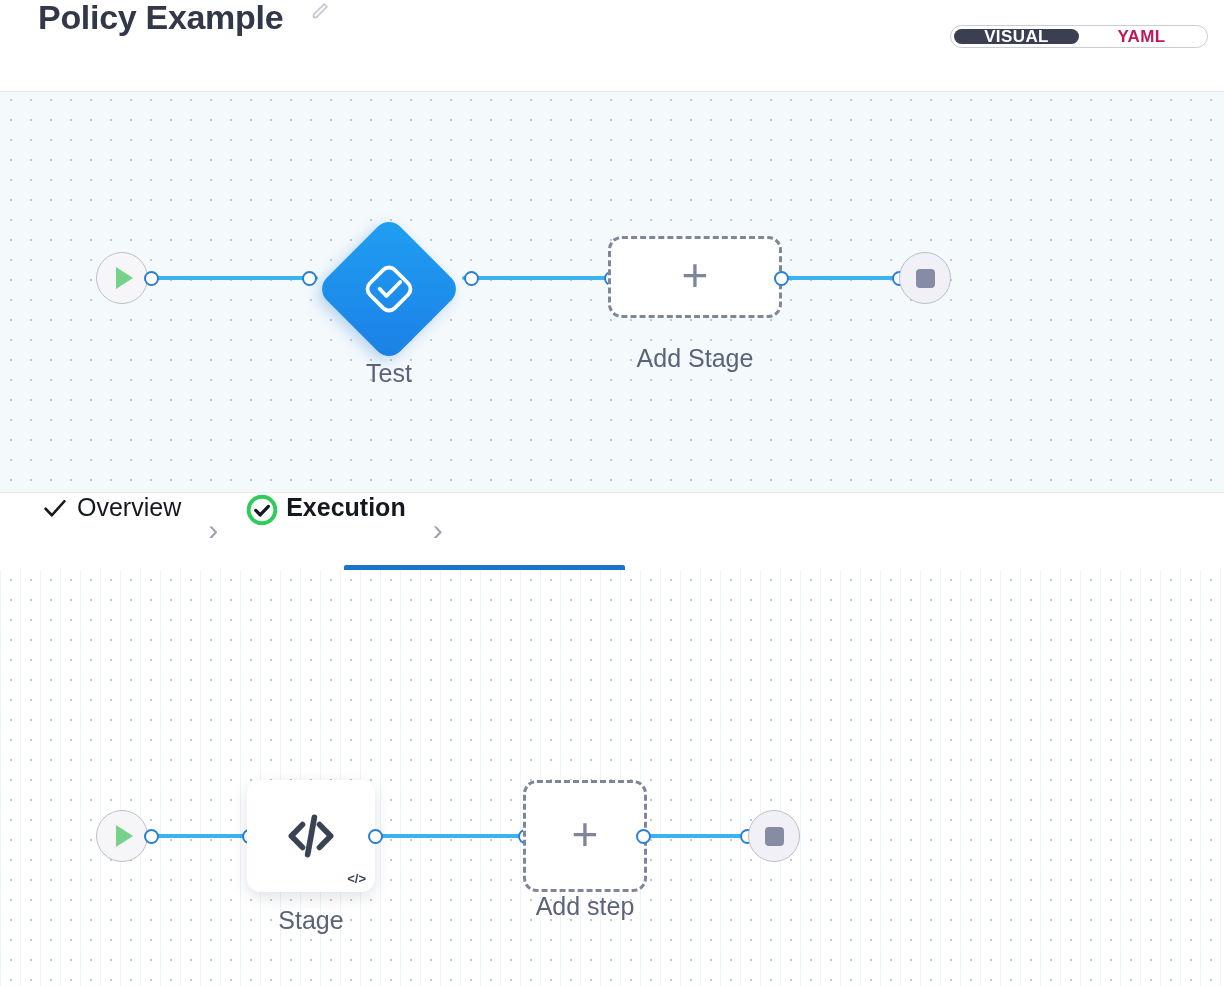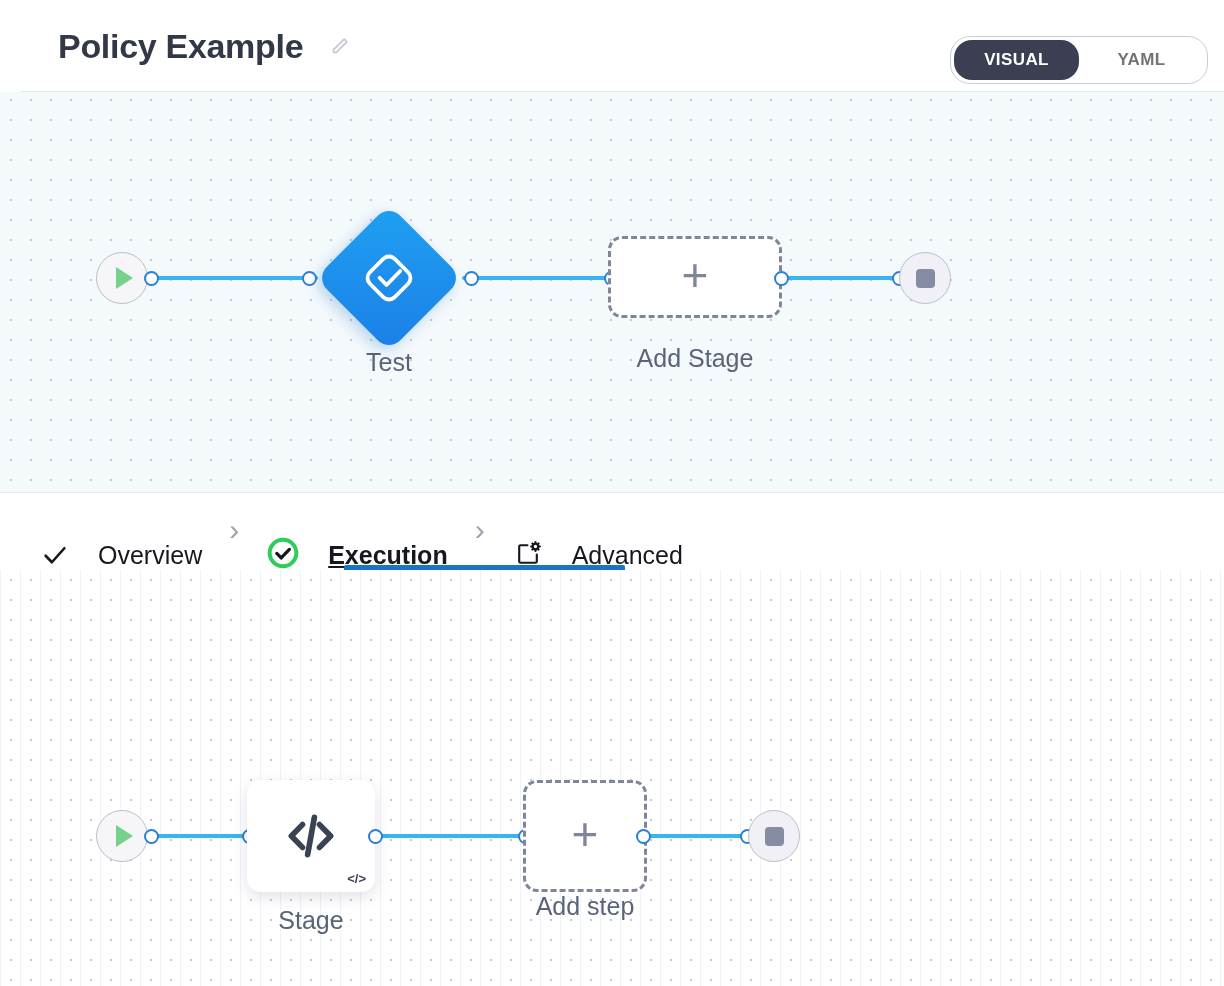--- a/index.html
+++ b/index.html
@@ -10,61 +10,60 @@
     overflow: hidden;
   }
 
   
   .header {
     position: relative;
     height: 92px;
     background: #ffffff;
     border-bottom: 1px solid #e8eaee;
     display: flex;
-    align-items: center;
+    align-items: flex-start;
     padding: 0 16px 0 38px;
-    margin-left: 20px;
   }
   .page-title {
     font-size: 34px;
     font-weight: bold;
     color: #323848;
     letter-spacing: -0.3px;
     line-height: 1;
   }
   .edit-pencil {
     margin-left: 26px;
     width: 22px; height: 22px;
     display: flex; align-items: center; justify-content: center;
     cursor: pointer;
   }
   .mode-toggle {
     position: absolute;
-    right: 16px; top: 36px;
-    width: 258px; height: 48px;
+    right: 16px; top: 25px;
+    width: 258px; height: 23px;
     border: 1.5px solid #c9ccd6;
     border-radius: 20px;
     background: #ffffff;
     display: flex;
     align-items: center;
     padding: 3px;
   }
   .mode-seg {
     flex: 1;
     height: 100%;
     border-radius: 18px;
     display: flex; align-items: center; justify-content: center;
     font-size: 17px;
     font-weight: bold;
     letter-spacing: 0.4px;
     cursor: pointer;
     user-select: none;
   }
   .mode-seg.active { background: #3b3f51; color: #ffffff; }
-  .mode-seg.inactive { color: #737373; background: transparent; }
+  .mode-seg.inactive { color: #be185d; background: transparent; }
 
   
   .canvas {
     position: relative;
     width: 100%;
     overflow: hidden;
   }
   .canvas-stages {
     height: 400px;
     background-color: #f4f9fc;
@@ -179,28 +178,28 @@
     position: relative;
     height: 78px;
     background: #ffffff;
     border-top: 1px solid #e8eaee;
     display: flex;
     align-items: center;
     padding-left: 40px;
   }
   .tab {
     display: flex;
-    align-items: flex-end;
-    gap: 28px;
+    align-items: flex-start;
+    gap: 7px;
     height: 100%;
     cursor: pointer;
     user-select: none;
   }
   .tab-label { font-size: 25px; color: #15181f; }
-  .tab.active .tab-label { font-weight: bold; text-decoration: underline; }
+  .tab.active .tab-label { font-weight: bold; }
   .tab-sep {
     color: #9aa2b4;
     font-size: 30px;
     font-weight: 300;
     padding: 0 27px;
     line-height: 1;
     margin-top: -3px;
   }
   .tab-underline {
     position: absolute;
@@ -236,21 +235,21 @@
   <div class="edge" style="left:778px; top:184px; width:126px;"></div>
 
   <div class="node" style="left:96px; top:160px;">
     <div class="terminal start">
       <div class="play-tri"></div>
     </div>
   </div>
   <div class="port" style="left:144px; top:179px;"></div>
   <div class="port" style="left:302px; top:179px;"></div>
 
-  <div class="node" style="left:337px; top:134px;">
+  <div class="node" style="left:337px; top:145px;">
     <div class="diamond">
       <svg width="54" height="54" viewBox="0 0 24 24" fill="none" stroke="#ffffff" stroke-width="1.7" stroke-linecap="round" stroke-linejoin="round">
         <rect x="4.2" y="4.2" width="15.6" height="15.6" rx="3.6" transform="rotate(45 12 12)"></rect>
         <path d="M7.8 11.9l3.1 3.2 6.1-6.2"></path>
       </svg>
     </div>
     <div class="node-label" style="top:122px;">Test</div>
   </div>
   <div class="port" style="left:464px; top:179px;"></div>
   <div class="port" style="left:604px; top:179px;"></div>
@@ -289,30 +288,20 @@
       <svg width="34" height="34" viewBox="0 0 24 24" fill="none">
         <circle cx="12" cy="12" r="9.4" stroke="#2ecc5b" stroke-width="2.8"></circle>
         <path d="M7.6 12.3l3.1 3.2 5.8-6" stroke="#15181f" stroke-width="2.3" stroke-linecap="round" stroke-linejoin="round"></path>
       </svg>
     </span>
     <span class="tab-label">Execution</span>
   </div>
 
   <span class="tab-sep">›</span>
 
-  <div class="tab">
-    <span class="tab-icon">
-      <svg width="32" height="32" viewBox="0 0 24 24" fill="none" stroke="#15181f" stroke-width="1.6" stroke-linecap="round" stroke-linejoin="round">
-        <path d="M18.6 12.4v5.2a1 1 0 01-1 1H6.4a1 1 0 01-1-1V6.4a1 1 0 011-1h5.2"></path>
-        <circle cx="17.6" cy="6.4" r="2.1"></circle>
-        <path d="M17.6 3.1v1M17.6 8.7v1M14.3 6.4h1M19.9 6.4h1M15.3 4.1l.7.7M19.2 8l.7.7M19.9 4.1l-.7.7M16 8l-.7.7"></path>
-      </svg>
-    </span>
-    <span class="tab-label">Advanced</span>
-  </div>
 
   <div class="tab-underline" style="left:344px; width:281px;"></div>
 </div>
 
 <div class="canvas canvas-steps">
 
   <div class="edge" style="left:148px; top:264px; width:112px;"></div>
   <div class="edge" style="left:372px; top:264px; width:158px;"></div>
   <div class="edge" style="left:640px; top:264px; width:118px;"></div>
 

